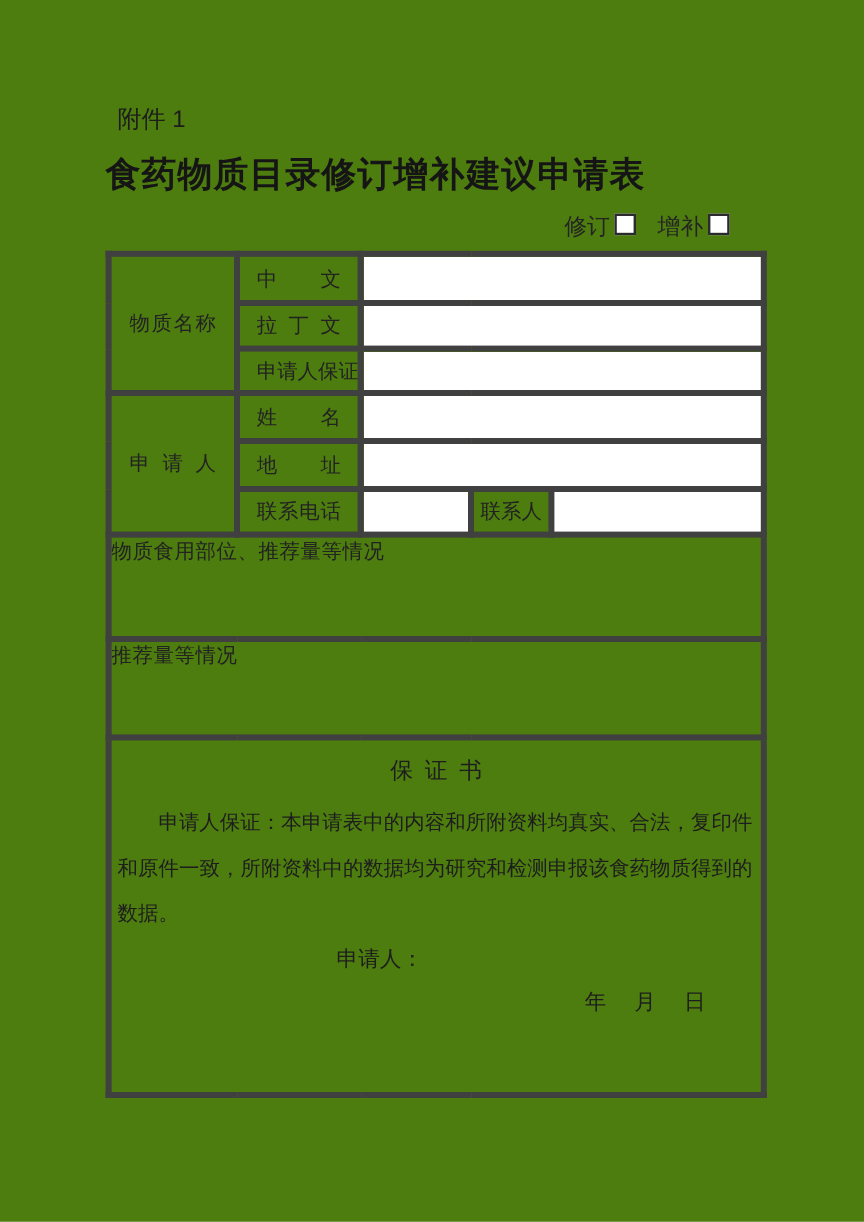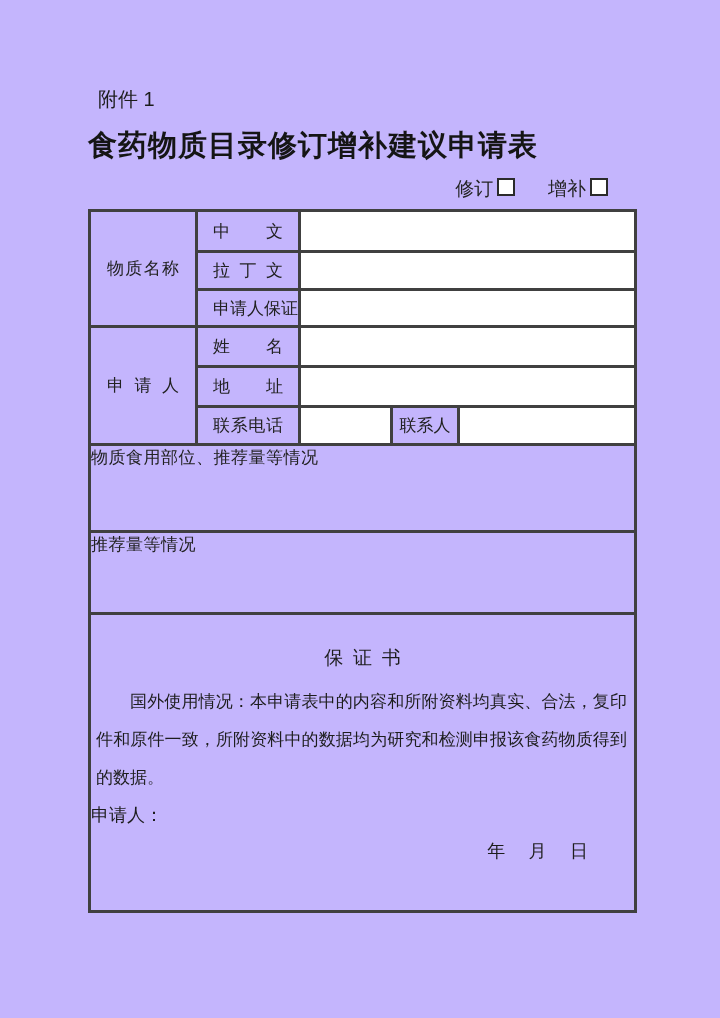--- a/index.html
+++ b/index.html
@@ -3,82 +3,82 @@
 <meta charset="utf-8">
 <style>
   html,body { margin:0; padding:0; }
   body {
     width:720px; height:1018px;
     background:#ffffff;
     font-family:"Liberation Serif", serif;
     color:#1f1f1f;
     -webkit-font-smoothing:antialiased;
   }
-  .page { position:relative; width:720px; height:1018px; background:#c4b5fd; overflow:hidden; }
+  .page { position:relative; width:720px; height:1018px; background:#4d7c0f; overflow:hidden; }
 
   .attachment {
     position:absolute; left:98px; top:86px;
     font-family:"Liberation Sans", sans-serif;
     font-size:20px; color:#1c1c1c;
   }
   .title {
     position:absolute; left:88px; top:126px; width:546px;
     text-align:left;
     font-family:"Liberation Sans", sans-serif;
     font-weight:700; font-size:29px; letter-spacing:1px; color:#151515;
   }
   .type-row {
     position:absolute; left:88px; top:176px; width:546px;
     box-sizing:border-box; padding-right:26px;
     text-align:right; font-size:19px; color:#242424;
   }
   .type-option { display:inline-block; }
-  .type-option + .type-option { margin-left:28px; }
+  .type-option + .type-option { margin-left:13px; }
   .cbox {
     display:inline-block; width:14px; height:14px;
     border:2px solid #2b2b2b; vertical-align:-1px; margin-left:4px;
     background:#fff;
   }
 
   table.form {
     position:absolute; left:88px; top:209px;
     width:546px; border-collapse:collapse; table-layout:fixed;
     border:2px solid #303030;
   }
   table.form td {
-    border:3px solid #404040;
+    border:5px solid #404040;
     padding:0; font-size:17px; color:#222;
     overflow:hidden;
   }
   td.group { text-align:center; vertical-align:middle; }
   td.flabel { text-align:center; vertical-align:middle; }
   .jlabel {
     display:inline-block; width:70px;
     text-align:justify; text-align-last:justify;
     white-space:nowrap;
   }
   .jlabel-wide { width:72px; }
   td.fvalue { background:#fff; }
   td.arealabel {
     vertical-align:top; text-align:left;
     padding:12px 10px 0 6px; letter-spacing:0.5px;margin-left:44px;
   }
   td.guarantee { vertical-align:top; }
   .g-head {
-    margin-top:30px; text-align:center;
+    margin-top:12px; text-align:center;
     font-size:19px; color:#1d1d1d; word-spacing:5px;
   }
   .g-body {
     margin:12px 7px 0 5px;
     text-indent:2em; text-align:justify;
     line-height:2.24; font-size:17px; color:#1d1d1d;
   }
   .g-sign {
     margin-top:6px; margin-right:94px;
-    text-align:left; font-size:18px; color:#1d1d1d;
+    text-align:center; font-size:18px; color:#1d1d1d;
   }
   .g-date {
     margin-top:12px; margin-right:46px;
     text-align:right; font-size:18px; color:#1d1d1d;
     word-spacing:1.05em;
   }
 </style>
 </head>
 <body>
 
@@ -163,21 +163,21 @@
 
     <tr style="height:82px">
       <td class="arealabel" colspan="5">
         <span>推荐量等情况</span>
       </td>
     </tr>
 
     <tr style="height:298px">
       <td class="guarantee" colspan="5">
         <div class="g-head">保 证 书</div>
-        <div class="g-body">国外使用情况：本申请表中的内容和所附资料均真实、合法，复印件和原件一致，所附资料中的数据均为研究和检测申报该食药物质得到的数据。</div>
+        <div class="g-body">申请人保证：本申请表中的内容和所附资料均真实、合法，复印件和原件一致，所附资料中的数据均为研究和检测申报该食药物质得到的数据。</div>
         <div class="g-sign">申请人：</div>
         <div class="g-date">年 月 日</div>
       </td>
     </tr>
   </tbody>
     </table>
 
 </div>
 
 </body></html>

